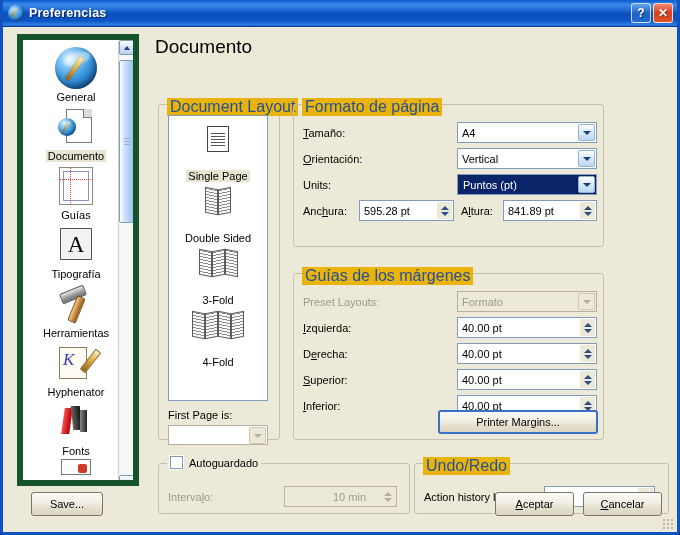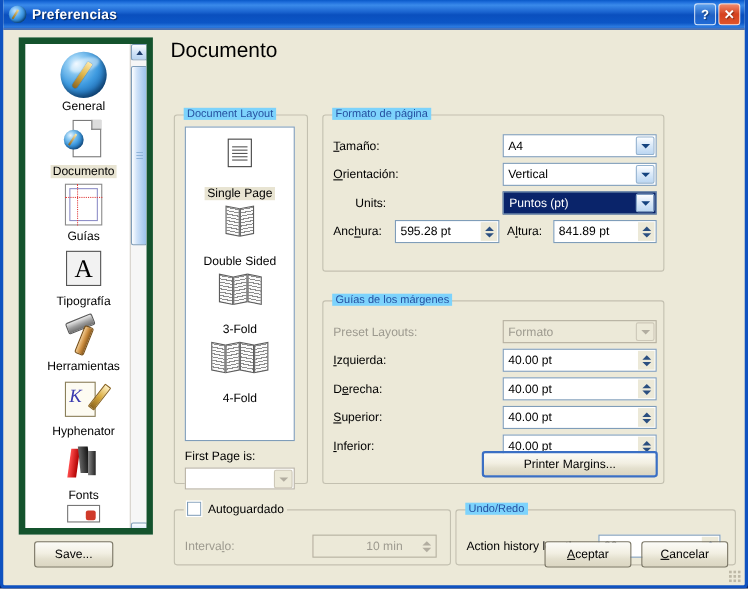--- a/index.html
+++ b/index.html
@@ -197,22 +197,22 @@
   
   #page-title{
     position:absolute;left:152px;top:10px;font-size:19px;color:#000;
   }
   
   .group{
     position:absolute;box-sizing:border-box;
     border:1px solid #c3c0b0;border-radius:3px;
   }
   .group > .gtitle{
-    position:absolute;top:-7px;left:8px;background:#7dd3fc;
-    padding:0 3px;color:#2550a0;font-size:10px;white-space:nowrap;
+    position:absolute;top:-7px;left:8px;background:#eab308;
+    padding:0 3px;color:#2550a0;font-size:16px;white-space:nowrap;
   }
   #grp-layout{left:155px;top:78px;width:122px;height:336px;}
   #grp-format{left:290px;top:78px;width:311px;height:143px;}
   #grp-margins{left:290px;top:247px;width:311px;height:167px;}
   #grp-autosave{left:155px;top:437px;width:252px;height:51px;}
   #grp-undo{left:411px;top:437px;width:255px;height:51px;}
   
   #layout-list{
     position:absolute;left:9px;top:10px;width:100px;height:286px;
     background:#fff;border:1px solid #7f9db9;box-sizing:border-box;
@@ -486,21 +486,21 @@
       </div>
 
       <div class="lbl" style="left:9px;top:48px;"><u>O</u>rientación:</div>
       <div class="combo" style="left:163px;top:43px;width:140px;">
         <span class="cval">Vertical</span>
         <span class="arrow">
             <i></i>
           </span>
       </div>
 
-      <div class="lbl" style="left:9px;top:74px;margin-left:20px;">Units:</div>
+      <div class="lbl" style="left:9px;top:74px;">Units:</div>
       <div class="combo sel" style="left:163px;top:69px;width:140px;">
         <span class="cval">Puntos (pt)</span>
         <span class="arrow">
             <i></i>
           </span>
       </div>
 
       <div class="lbl" style="left:9px;top:100px;">Anc<u>h</u>ura:</div>
       <div class="spin" style="left:65px;top:95px;width:95px;">
         <span>595.28 pt</span>

